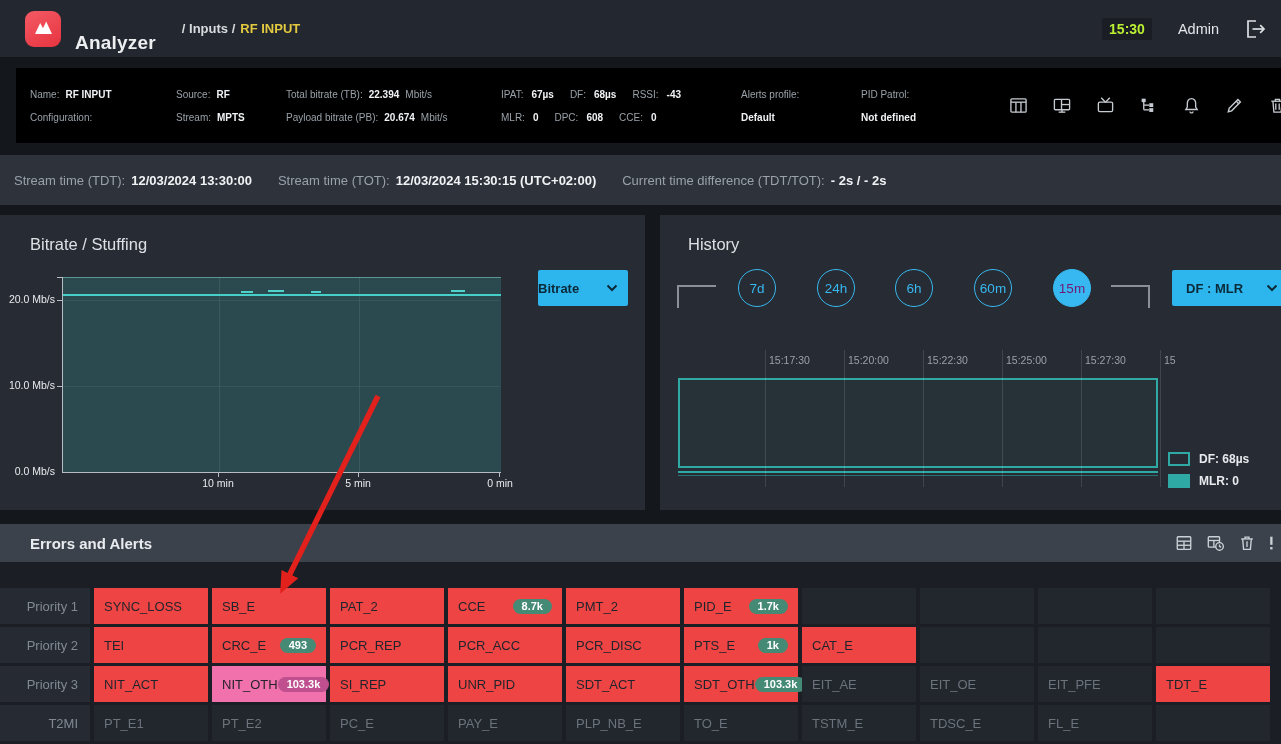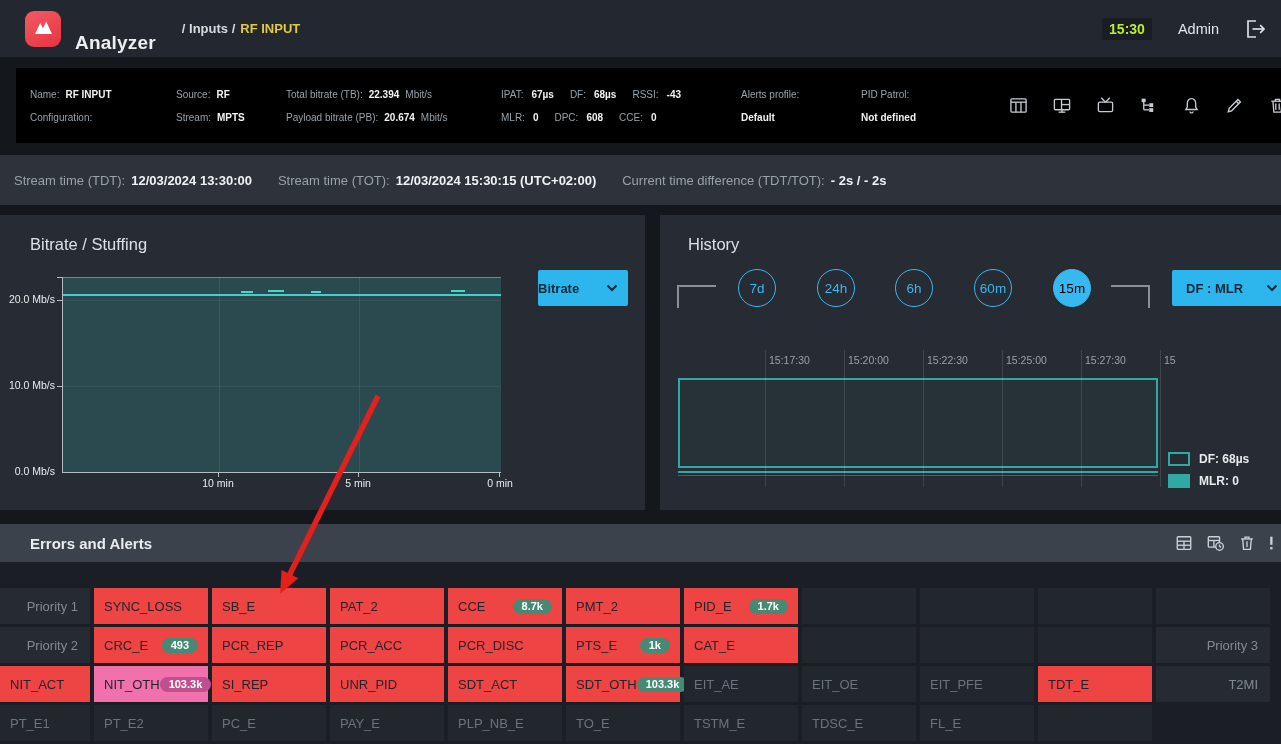--- a/index.html
+++ b/index.html
@@ -54,21 +54,21 @@
   .dropdown{position:absolute;background:#2db5ee;border-radius:2px;color:#0b2a38;font-weight:700;font-size:13px;
     display:flex;align-items:center;cursor:pointer;}
   .bitrate-dd{left:538px;top:55px;width:90px;height:36px;box-sizing:border-box;}
   .bitrate-dd .chev{position:absolute;right:10px;}
   .history-dd{left:512px;top:55px;width:132px;height:36px;padding-left:14px;box-sizing:border-box;}
   .history-dd .chev{position:absolute;left:94px;}
 
   
   .range-circle{position:absolute;top:54px;width:38px;height:38px;border-radius:50%;border:1px solid #38b8f0;
     color:#38b8f0;font-size:13.5px;display:flex;align-items:center;justify-content:center;box-sizing:border-box;cursor:pointer;}
-  .range-circle.selected{background:#38b8f0;color:#000000;}
+  .range-circle.selected{background:#38b8f0;color:#701a75;}
   .h-bracket-l{position:absolute;left:17px;top:70px;width:37px;height:21px;border-top:2px solid #8a9096;border-left:2px solid #8a9096;}
   .h-bracket-r{position:absolute;left:451px;top:70px;width:37px;height:21px;border-top:2px solid #8a9096;border-right:2px solid #8a9096;}
   .h-grid{position:absolute;top:135px;height:137px;width:1px;background:rgba(255,255,255,.12);}
   .h-xlabel{position:absolute;top:139px;font-size:10.5px;color:#9aa1a9;white-space:nowrap;}
   .df-rect{position:absolute;left:18px;top:163px;width:480px;height:90px;border:2px solid #2ea9a4;
     background:rgba(46,169,164,.05);box-sizing:border-box;}
   .mlr-line{position:absolute;left:18px;top:256px;width:480px;height:2px;background:#2ea9a4;}
   .mlr-line2{position:absolute;left:18px;top:260px;width:480px;height:1px;background:rgba(46,169,164,.55);}
   .h-leg{position:absolute;left:508px;display:flex;align-items:center;gap:9px;font-size:12px;font-weight:700;color:#e8ebee;}
   .leg-box{width:22px;height:14px;box-sizing:border-box;}
@@ -395,20 +395,23 @@
         <div class="tile ok">
           <span class="tile-label">PID_E</span>
           <span class="tile-badge">1.7k</span>
         </div>
         <div class="tile empty"></div>
         <div class="tile empty"></div>
         <div class="tile empty"></div>
         <div class="tile empty"></div>
         <div class="row-label">Priority 2</div>
         <div class="tile ok">
+          <span class="tile-label">TEI</span>
+        </div>
+        <div class="tile ok">
           <span class="tile-label">CRC_E</span>
           <span class="tile-badge">493</span>
         </div>
         <div class="tile ok">
           <span class="tile-label">PCR_REP</span>
         </div>
         <div class="tile ok">
           <span class="tile-label">PCR_ACC</span>
         </div>
         <div class="tile ok">

